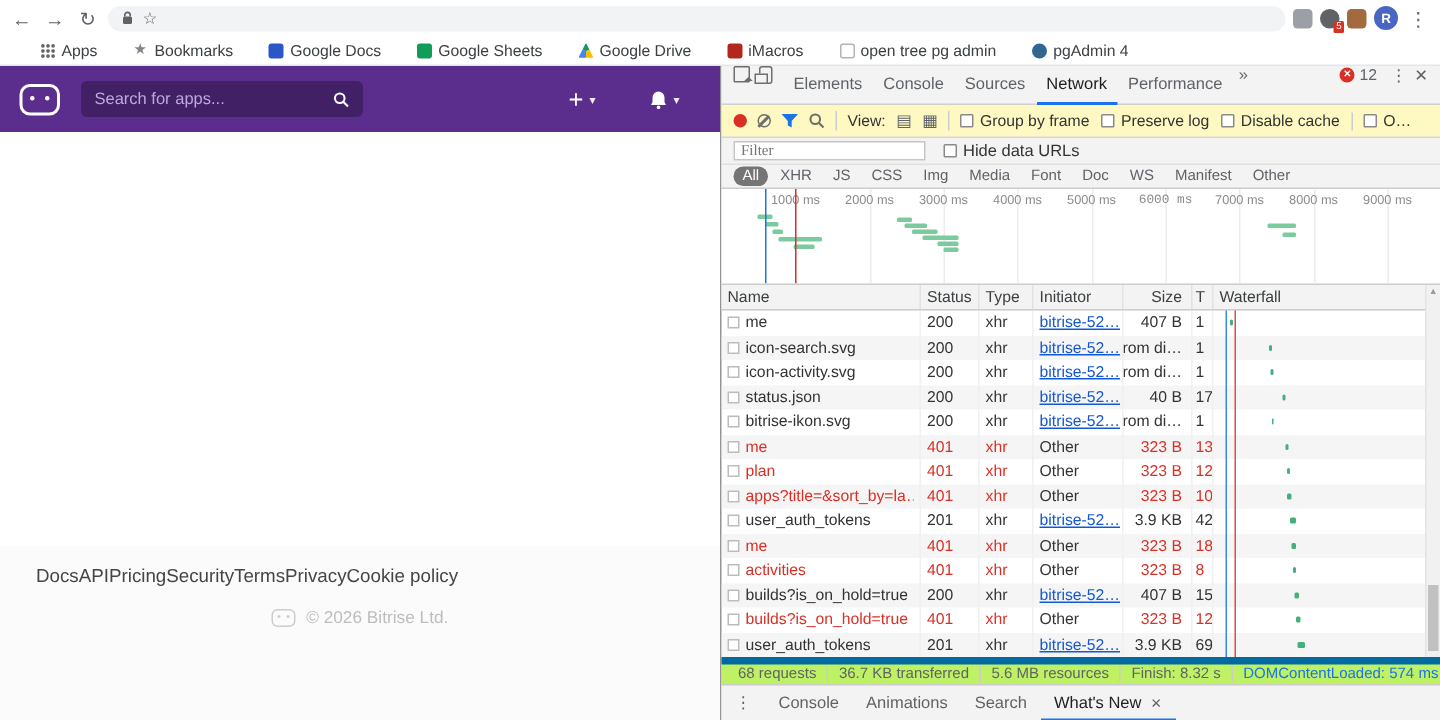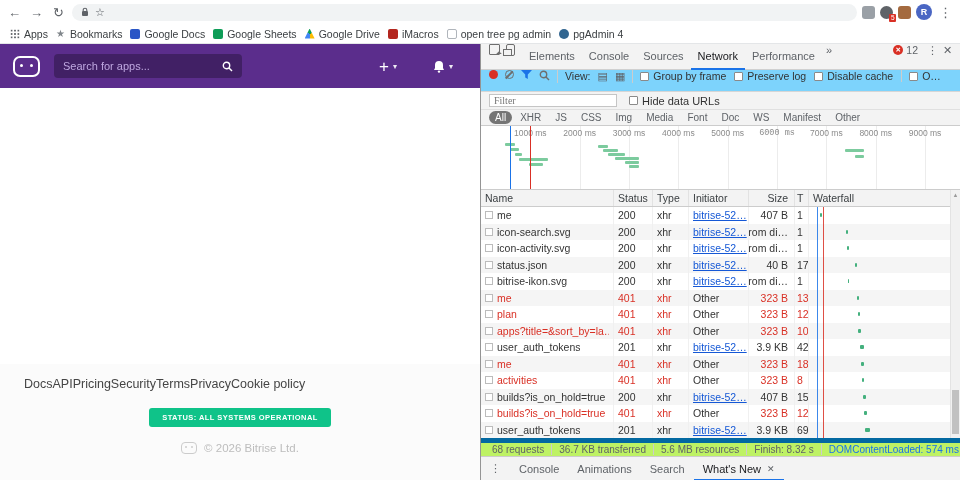--- a/index.html
+++ b/index.html
@@ -18,22 +18,22 @@
   .ext{width:13px;height:13px;border-radius:3px;position:relative;flex:none}
   .ext-a{background:#9aa0a6}
   .ext-b{background:#5f6368;border-radius:50%}
   .ext-c{background:#a46a3f}
   .badge{position:absolute;right:-3px;bottom:-3px;background:var(--error-red,#d93025);
     color:#fff;font-size:6.5px;line-height:8px;padding:0 1.5px;border-radius:1px}
   .avatar{width:16px;height:16px;border-radius:50%;background:var(--avatar-blue,#4a66c3);
     color:#fff;font-size:9px;line-height:16px;text-align:center;flex:none;font-weight:bold}
 
   #bookmarks{position:absolute;top:24px;left:0;right:0;height:20px;background:#fff;
-    border-bottom:1px solid #e4e6e8;display:flex;align-items:center;gap:8px;
-    padding:0 10px;font-size:10.5px;color:#3c4043;overflow:hidden}
+    border-bottom:1px solid #e4e6e8;display:flex;align-items:center;gap:24px;
+    padding:0 27px;font-size:10.5px;color:#3c4043;overflow:hidden}
   .bm{display:flex;align-items:center;gap:4px;flex:none;cursor:pointer}
   .bm-icon{width:10px;height:10px;flex:none;border-radius:2px;position:relative}
   .bm-apps-grid{border-radius:0;background-image:radial-gradient(circle,#5f6368 1px,transparent 1.3px);
     background-size:3.4px 3.4px;background-position:center}
   .bm-star{background:none}
   .bm-star::before{content:"★";color:#80868b;font-size:10px;line-height:10px;display:block}
   .bm-doc{background:#2a56c6}
   .bm-sheet{background:#0f9d58}
   .bm-drive{border-radius:0;clip-path:polygon(50% 0,100% 100%,0 100%);
     background:conic-gradient(from 180deg,#4285f4 0 33%,#0f9d58 0 66%,#fbbc04 0)}
@@ -88,22 +88,22 @@
   .dt-tab{padding:0 7px;line-height:25px;height:26px;cursor:pointer;white-space:nowrap}
   .dt-tab.active{color:#202124;box-shadow:inset 0 -2px 0 var(--devtools-blue,#1a73e8)}
   .overflow{padding:0 4px;cursor:pointer}
   .spacer{flex:1}
   .err-badge{display:flex;align-items:center;gap:3px;margin-right:7px;cursor:pointer}
   .err-dot{width:10px;height:10px;border-radius:50%;background:var(--error-red,#d93025);
     color:#fff;font-size:6.5px;line-height:10px;text-align:center;font-weight:bold}
   .err-count{color:#5f6368;font-size:10.5px}
   .dt-icon{width:15px;text-align:center;color:#5f6368;cursor:pointer;flex:none}
 
-  .dt-toolbar{height:22px;background:#7dd3fc;border-bottom:1px solid #d6d6d6;display:flex;
-    align-items:flex-start;padding:0 8px;gap:7px;white-space:nowrap;overflow:hidden;font-size:10.5px}
+  .dt-toolbar{height:22px;background:#fef9c3;border-bottom:1px solid #d6d6d6;display:flex;
+    align-items:center;padding:0 8px;gap:7px;white-space:nowrap;overflow:hidden;font-size:10.5px}
   .rec{width:9px;height:9px;border-radius:50%;background:var(--error-red,#d93025);flex:none;cursor:pointer}
   .clear{width:9px;height:9px;border-radius:50%;border:1.5px solid #6e6e6e;position:relative;flex:none;cursor:pointer}
   .clear::after{content:"";position:absolute;left:-2px;top:3px;width:10px;height:1.5px;
     background:#6e6e6e;transform:rotate(-45deg)}
   .funnel{color:var(--devtools-blue,#1a73e8);flex:none;cursor:pointer;display:flex}
   .mag{color:#6e6e6e;flex:none;cursor:pointer;display:flex}
   .vdiv{width:1px;height:13px;background:#ccc;flex:none}
   .view-ic{font-size:11px;color:#5f6368;cursor:pointer}
   .chk{display:flex;align-items:center;gap:4px;color:#333;cursor:pointer}
   .chk.divided{border-left:1px solid #ccc;padding-left:7px}
@@ -272,21 +272,20 @@
           <span class="b-link">Pricing</span>
 
           <span class="b-link">Security</span>
 
           <span class="b-link">Terms</span>
 
           <span class="b-link">Privacy</span>
 
           <span class="b-link">Cookie policy</span>
         </div>
-      <div class="b-status">STATUS: ALL SYSTEMS OPERATIONAL</div>
       <div class="b-copy">
         <span class="b-copy-icon"></span>
         <span>© 2026 Bitrise Ltd.</span>
       </div>
     </div>
   </section>
 
   <section id="devtools">
 
     <div class="dt-tabs">

